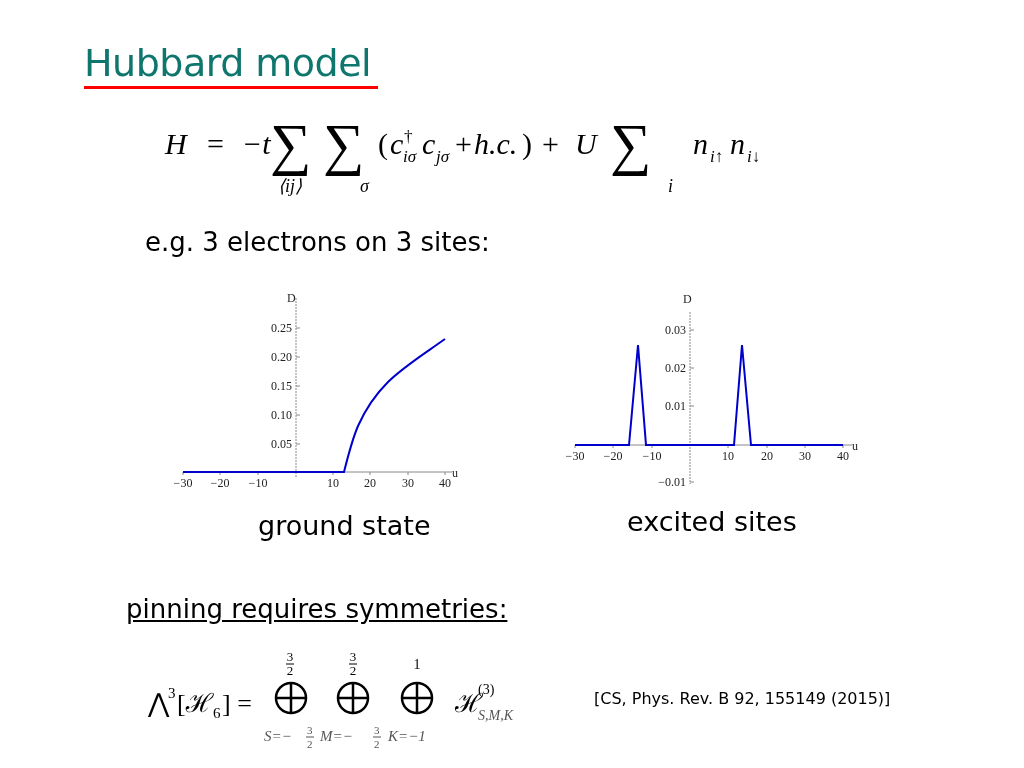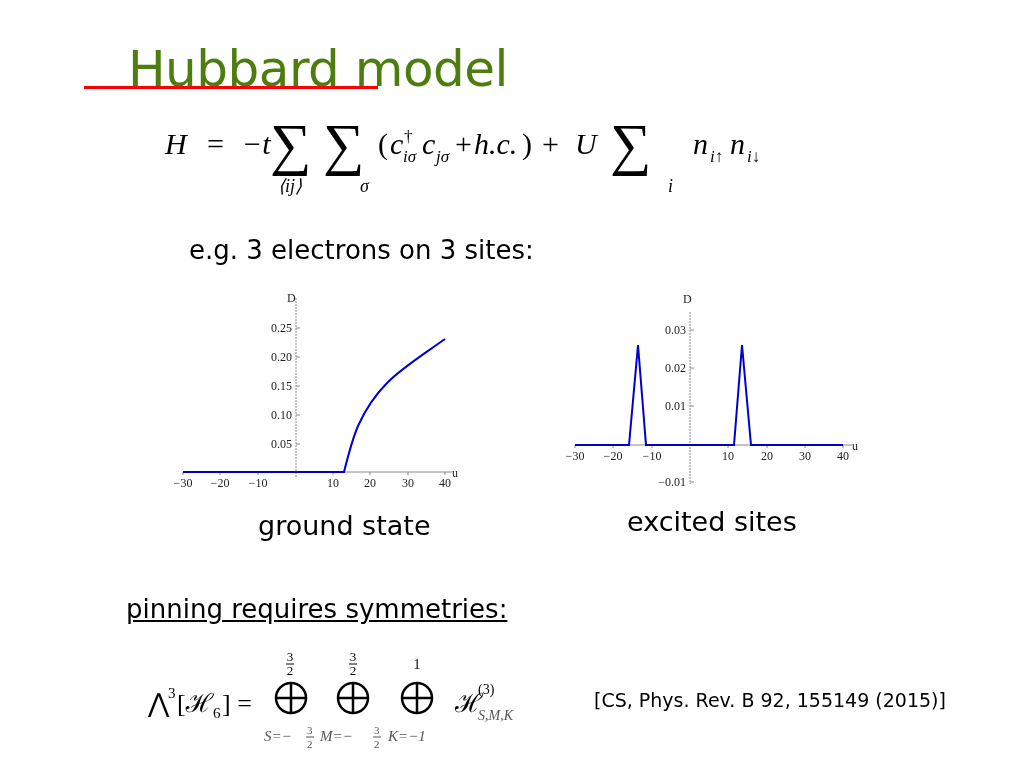--- a/index.html
+++ b/index.html
@@ -1,23 +1,23 @@
 <!DOCTYPE html>
 <html><head>
 <meta charset="utf-8">
 <style>
   html, body { margin:0; padding:0; background:#ffffff; }
   body { width:1024px; height:768px; position:relative; overflow:hidden; font-family:"Liberation Sans", sans-serif; color:#000; }
   .abs { position:absolute; }
-  .title { left:84px; top:44px; font-size:50px; color:#4d7c0f; font-family:"DejaVu Sans", sans-serif; letter-spacing:-0.5px; line-height:1;margin-left:44px; }
+  .title { left:84px; top:44px; font-size:38px; color:#0f766e; font-family:"DejaVu Sans", sans-serif; letter-spacing:-0.5px; line-height:1; }
   .title-underline { left:84px; top:86px; width:294px; height:3px; background:#ff0000; }
   .math { font-family:"Liberation Serif", "DejaVu Serif", serif; }
   .body-text { font-family:"DejaVu Sans", sans-serif; font-size:26px; color:#000; line-height:1; }
   .caption { font-family:"DejaVu Sans", sans-serif; font-size:27px; line-height:1; }
-  .ref { font-family:"DejaVu Sans", sans-serif; font-size:19px; line-height:1; }
+  .ref { font-family:"DejaVu Sans", sans-serif; font-size:16px; line-height:1; }
   svg text { font-family:"Liberation Serif", serif; }
 </style>
 </head>
 <body>
 
 <div class="abs title">Hubbard model</div>
 <div class="abs title-underline"></div>
 
 <div class="abs math" style="left:160px; top:112px; width:650px; height:95px;">
   <svg width="650" height="95" viewBox="0 0 650 95">
@@ -48,21 +48,21 @@
       <text x="508" y="80" font-size="18" font-style="italic">i</text>
 
       <text x="533" y="42" font-size="30" font-style="italic">n</text>
       <text x="550" y="50" font-size="17" font-style="italic">i↑</text>
       <text x="570" y="42" font-size="30" font-style="italic">n</text>
       <text x="587" y="50" font-size="17" font-style="italic">i↓</text>
     </g>
   </svg>
 </div>
 
-<div class="abs body-text" style="left:145px; top:237px;margin-left:44px;">e.g. 3 electrons on 3 sites:</div>
+<div class="abs body-text" style="left:145px; top:229px;">e.g. 3 electrons on 3 sites:</div>
 
 <div class="abs" style="left:160px; top:285px; width:310px; height:210px;">
   <svg width="310" height="210" viewBox="160 285 310 210">
 
     <line x1="183" y1="472" x2="452" y2="472" stroke="#888" stroke-width="1"></line>
     <line x1="296" y1="298" x2="296" y2="478" stroke="#888" stroke-width="1" stroke-dasharray="2,1"></line>
 
     <g stroke="#888" stroke-width="1">
       <line x1="183" y1="472" x2="183" y2="475"></line>
         <line x1="220" y1="472" x2="220" y2="475"></line>

